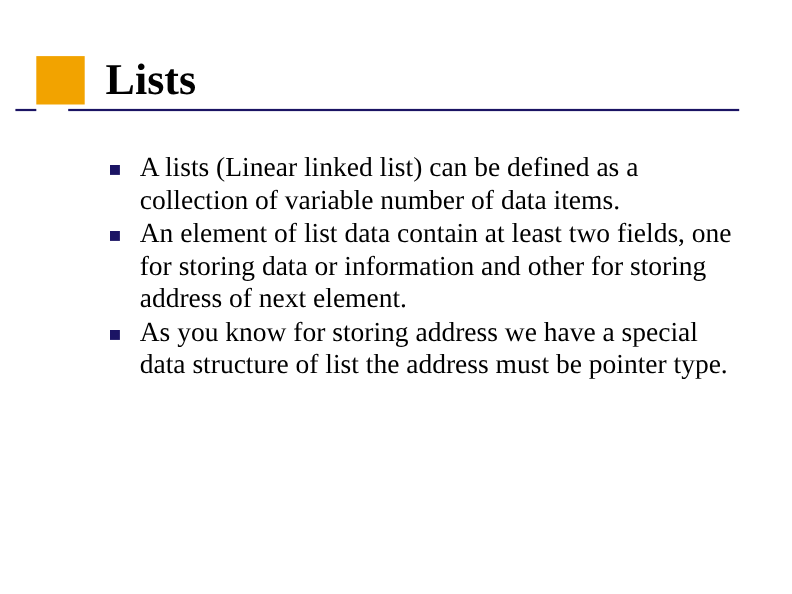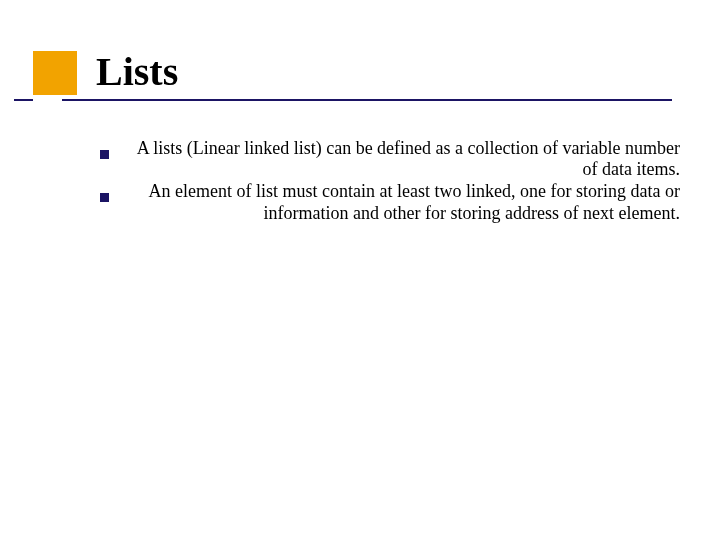--- a/index.html
+++ b/index.html
@@ -9,21 +9,20 @@
     height: 540px;
     background: #ffffff;
     font-family: "Times New Roman", Times, serif;
     color: #000000;
     overflow: hidden;
   }
   .slide {
     position: relative;
     width: 576px;
     height: 540px;
-    text-align: right;
   }
   .title-block {
     position: absolute;
     top: 48px;
     left: 0;
   }
   .orange-square {
     position: absolute;
     top: 3px;
     left: 33px;
@@ -71,21 +70,21 @@
   .bullet {
     flex: 0 0 auto;
     width: 9px;
     height: 9px;
     background: #1b1464;
     margin-top: 12px;
     margin-right: 18px;
   }
   .item-text {
     flex: 1 1 auto;
-    font-size: 18px;
+    font-size: 25px;
     line-height: 1.18;
   }
 </style>
 </head>
 <body>
 
 <div class="slide">
 
   <div class="title-block">
     <div class="underline-stub"></div>
@@ -94,17 +93,21 @@
     <div class="underline-long"></div>
   </div>
 
   <div class="body">
     <div class="item">
       <div class="bullet"></div>
       <div class="item-text">A lists (Linear linked list) can be defined as a collection of variable number of data items.</div>
     </div>
     <div class="item">
       <div class="bullet"></div>
-      <div class="item-text">An element of list must contain at least two linked, one for storing data or information and other for storing address of next element.</div>
+      <div class="item-text">An element of list data contain at least two fields, one for storing data or information and other for storing address of next element.</div>
+    </div>
+    <div class="item">
+      <div class="bullet"></div>
+      <div class="item-text">As you know for storing address we have a special data structure of list the address must be pointer type.</div>
     </div>
   </div>
 
 </div>
 
 </body></html>

